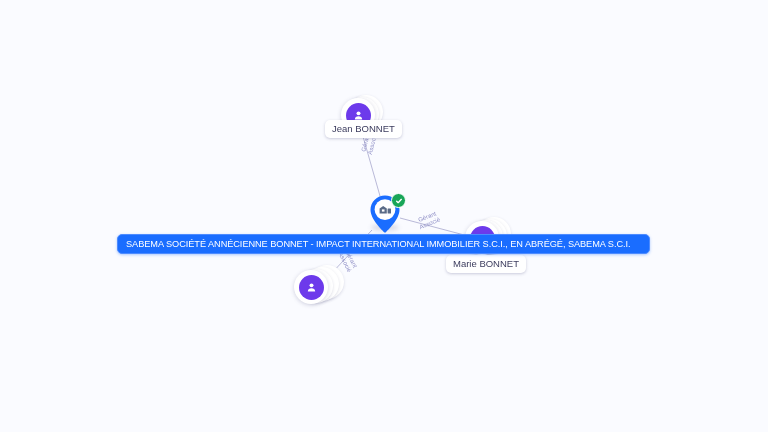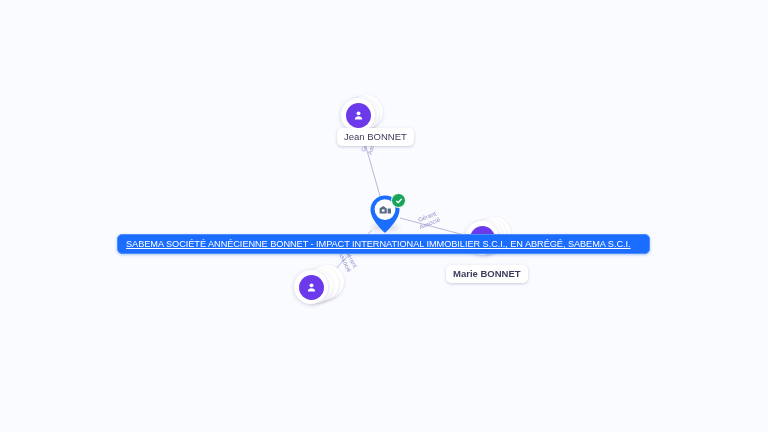--- a/index.html
+++ b/index.html
@@ -91,21 +91,20 @@
     border-radius:5px;
     color:#ffffff;
     font-size:9.2px;
     letter-spacing:-.05px;
     padding:4px 8px;
     white-space:nowrap;
     overflow:hidden;
     text-overflow:clip;
     z-index:40;
     box-shadow:0 1px 3px rgba(26,109,255,.35);
-    text-decoration:underline;
   }
 </style>
 </head>
 <body>
 
 <div id="graph">
 
   <svg class="edges" viewBox="0 0 768 432" width="768" height="432">
 
     <path d="M362,133 L380,196" stroke="#b9b9d8" stroke-width="1" fill="none"></path>
@@ -137,38 +136,38 @@
     </div>
     <div class="avatar">
       <div class="disc">
         <svg width="13" height="13" viewBox="0 0 24 24" fill="#ffffff">
           <circle cx="12" cy="8" r="3.6"></circle>
           <path d="M5.2 19.2c0-3.6 3.1-5.6 6.8-5.6s6.8 2 6.8 5.6z"></path>
         </svg>
       </div>
     </div>
   </div>
-  <div class="chip" style="left:325px;top:128px;margin-left:12px;">Jean BONNET</div>
+  <div class="chip" style="left:325px;top:120px;">Jean BONNET</div>
 
   <div class="node" style="left:465px;top:221px;width:34px;height:34px;">
     <div class="stack">
       <div class="ring" style="left:12px;top:-4px;"></div>
       <div class="ring" style="left:8px;top:-2px;"></div>
       <div class="ring" style="left:4px;top:-1px;"></div>
     </div>
     <div class="avatar">
       <div class="disc">
         <svg width="13" height="13" viewBox="0 0 24 24" fill="#ffffff">
           <circle cx="12" cy="8" r="3.6"></circle>
           <path d="M5.2 19.2c0-3.6 3.1-5.6 6.8-5.6s6.8 2 6.8 5.6z"></path>
         </svg>
       </div>
     </div>
   </div>
-  <div class="chip" style="left:446px;top:265px;font-weight:bold;">Marie BONNET</div>
+  <div class="chip" style="left:446px;top:255px;">Marie BONNET</div>
 
   <div class="node" style="left:294px;top:270px;width:34px;height:34px;">
     <div class="stack">
       <div class="ring" style="left:16px;top:-5px;"></div>
       <div class="ring" style="left:11px;top:-3px;"></div>
       <div class="ring" style="left:5px;top:-1px;"></div>
     </div>
     <div class="avatar">
       <div class="disc">
         <svg width="13" height="13" viewBox="0 0 24 24" fill="#ffffff">

